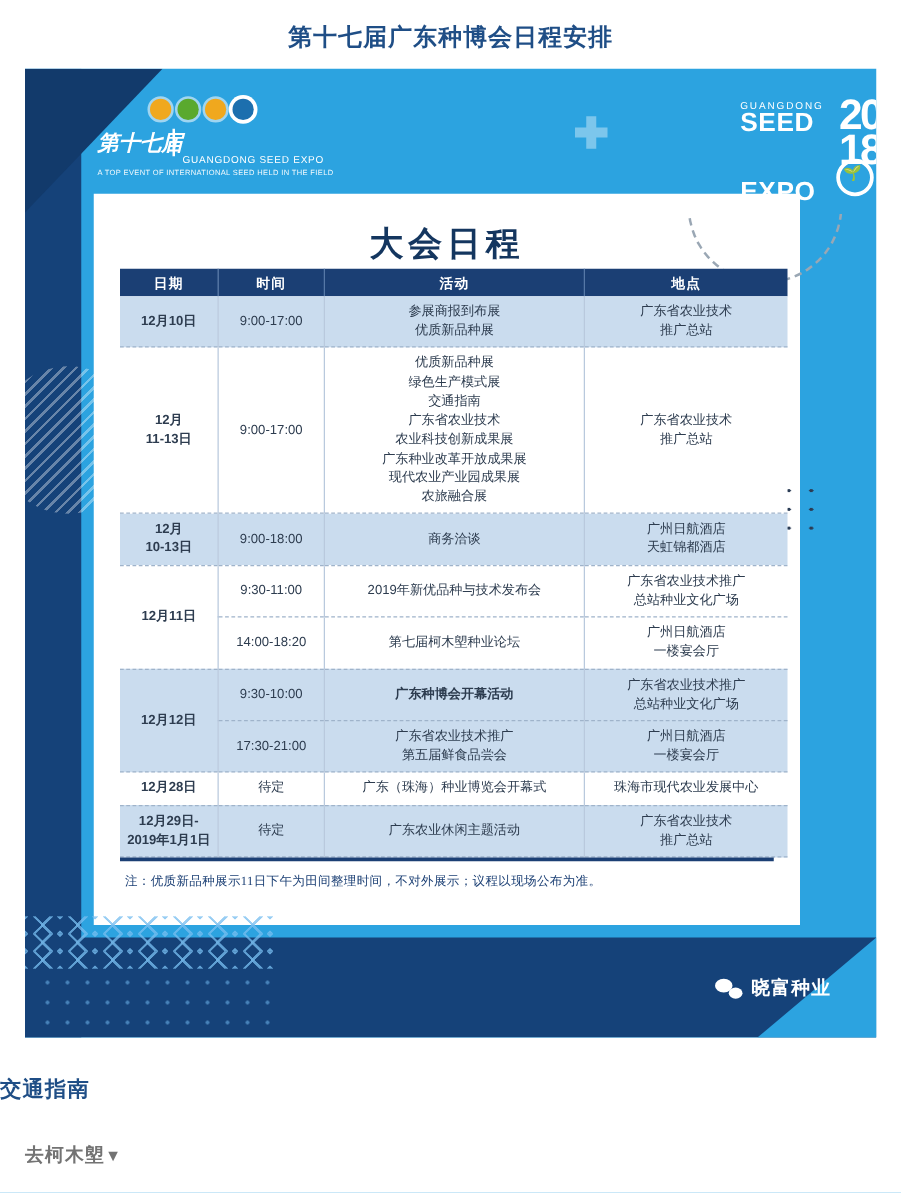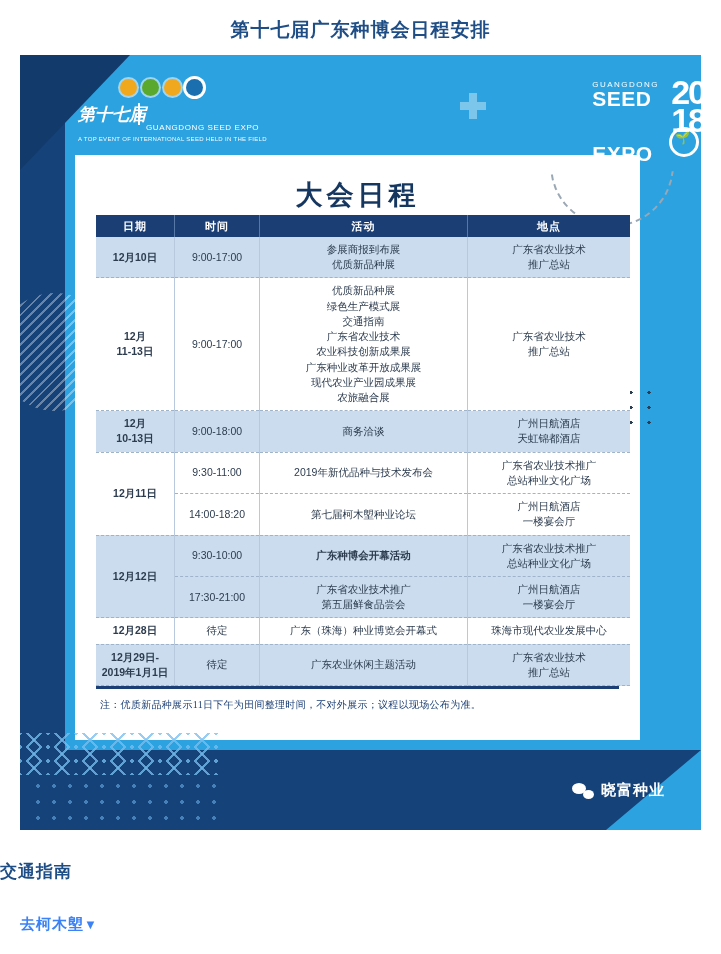--- a/index.html
+++ b/index.html
@@ -184,21 +184,21 @@
   .wechat-icon .b1{left:0;top:0;width:14px;height:11px;}
   .wechat-icon .b2{right:0;bottom:0;width:11px;height:9px;}
   .wechat-name{color:#ffffff;font-size:15px;font-weight:bold;letter-spacing:1px;}
 
   
   .section-title{
     position:absolute;left:0;top:860px;width:721px;text-align:left;
     font-size:17px;font-weight:bold;color:#1f4e86;letter-spacing:1px;
   }
   .link-row{
-    position:absolute;left:20px;top:915px;font-size:15px;color:#3b82f6;
+    position:absolute;left:20px;top:915px;font-size:15px;color:#737373;
     font-weight:bold;letter-spacing:1px;
   }
   .caret{font-size:13px;}
 </style>
 </head>
 <body>
 
 <div class="page-title">第十七届广东种博会日程安排</div>
 
 <div class="poster">

